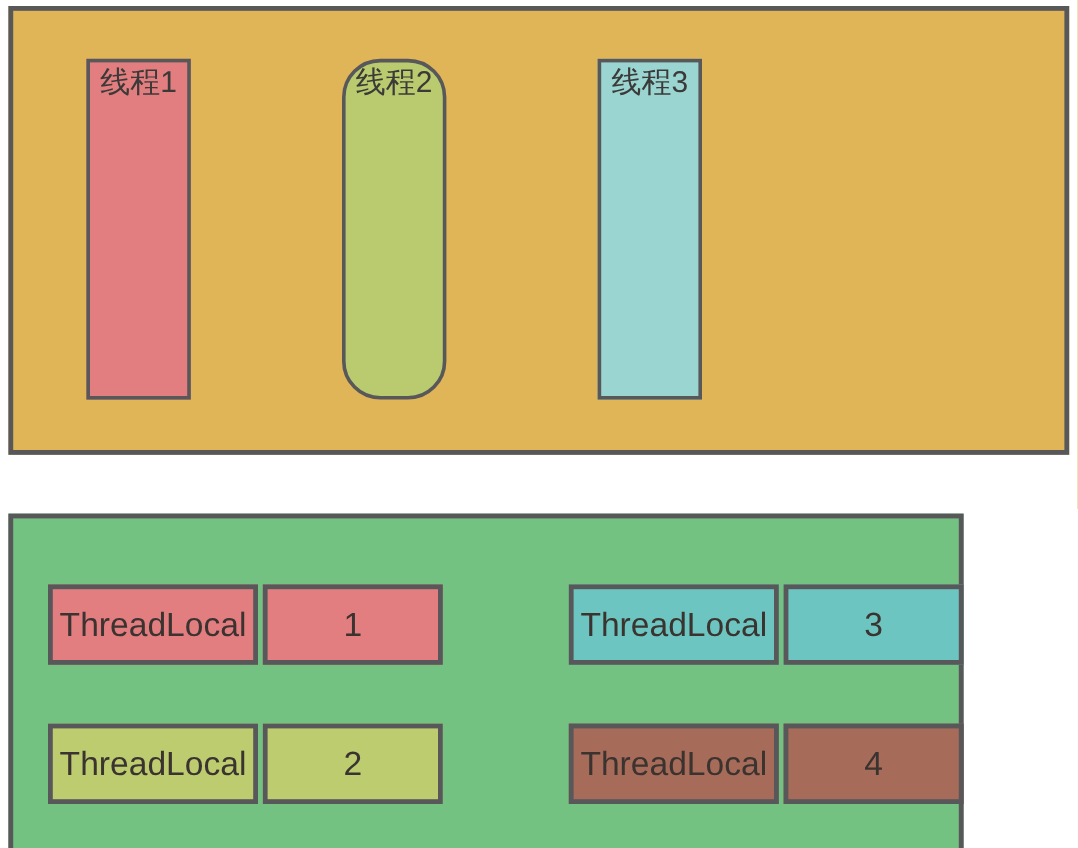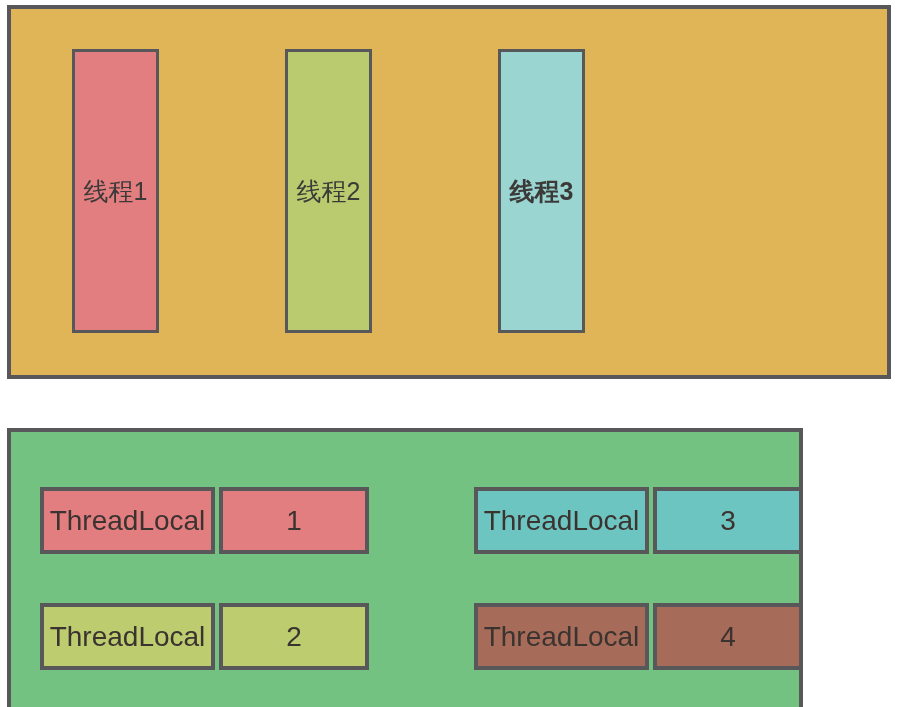--- a/index.html
+++ b/index.html
@@ -18,21 +18,21 @@
   }
   #top-panel  { left: 7px; top: 5px;   width: 884px; height: 374px; }
   #bottom-panel { left: 7px; top: 428px; width: 796px; height: 286px; }
 
   .thread {
     position: absolute;
     box-sizing: border-box;
     top: 40px;
     width: 87px; height: 284px;
     border: 3px solid var(--border);
-    display: flex; align-items: center; justify-content: center;
+    display: flex; justify-content: center;
   }
   .thread span {
     font-size: 25px;
     color: #3b3a38;
     white-space: nowrap;
   }
   .thread.t1 { left: 61px; }
   .thread.t2 { left: 274px; }
   .thread.t3 { left: 487px; }
   .thread.t4 { left: 704px; }
@@ -61,24 +61,24 @@
     white-space: nowrap;
   }
 </style>
 </head>
 <body>
 
 <div class="panel" id="top-panel" style="background-color: rgb(223, 181, 87);">
   <div class="thread t1" style="background-color: rgb(227, 126, 128);">
     <span>线程1</span>
   </div>
-  <div class="thread t2" style="background-color: rgb(185, 203, 110);">
+  <div class="thread t2" style="background-color: rgb(185, 203, 110); border-radius: 32px;">
     <span>线程2</span>
   </div>
-  <div class="thread t3" style="background-color: rgb(154, 213, 209); font-weight: bold;">
+  <div class="thread t3" style="background-color: rgb(154, 213, 209);">
     <span>线程3</span>
   </div>
 </div>
 
 <div class="panel" id="bottom-panel" style="background-color: rgb(116, 194, 130);">
   <div class="entry e1">
     <div class="key-box" style="background-color: rgb(227, 126, 128);">
       <span>ThreadLocal</span>
     </div>
     <div class="value-box" style="background-color: rgb(227, 126, 128);">

